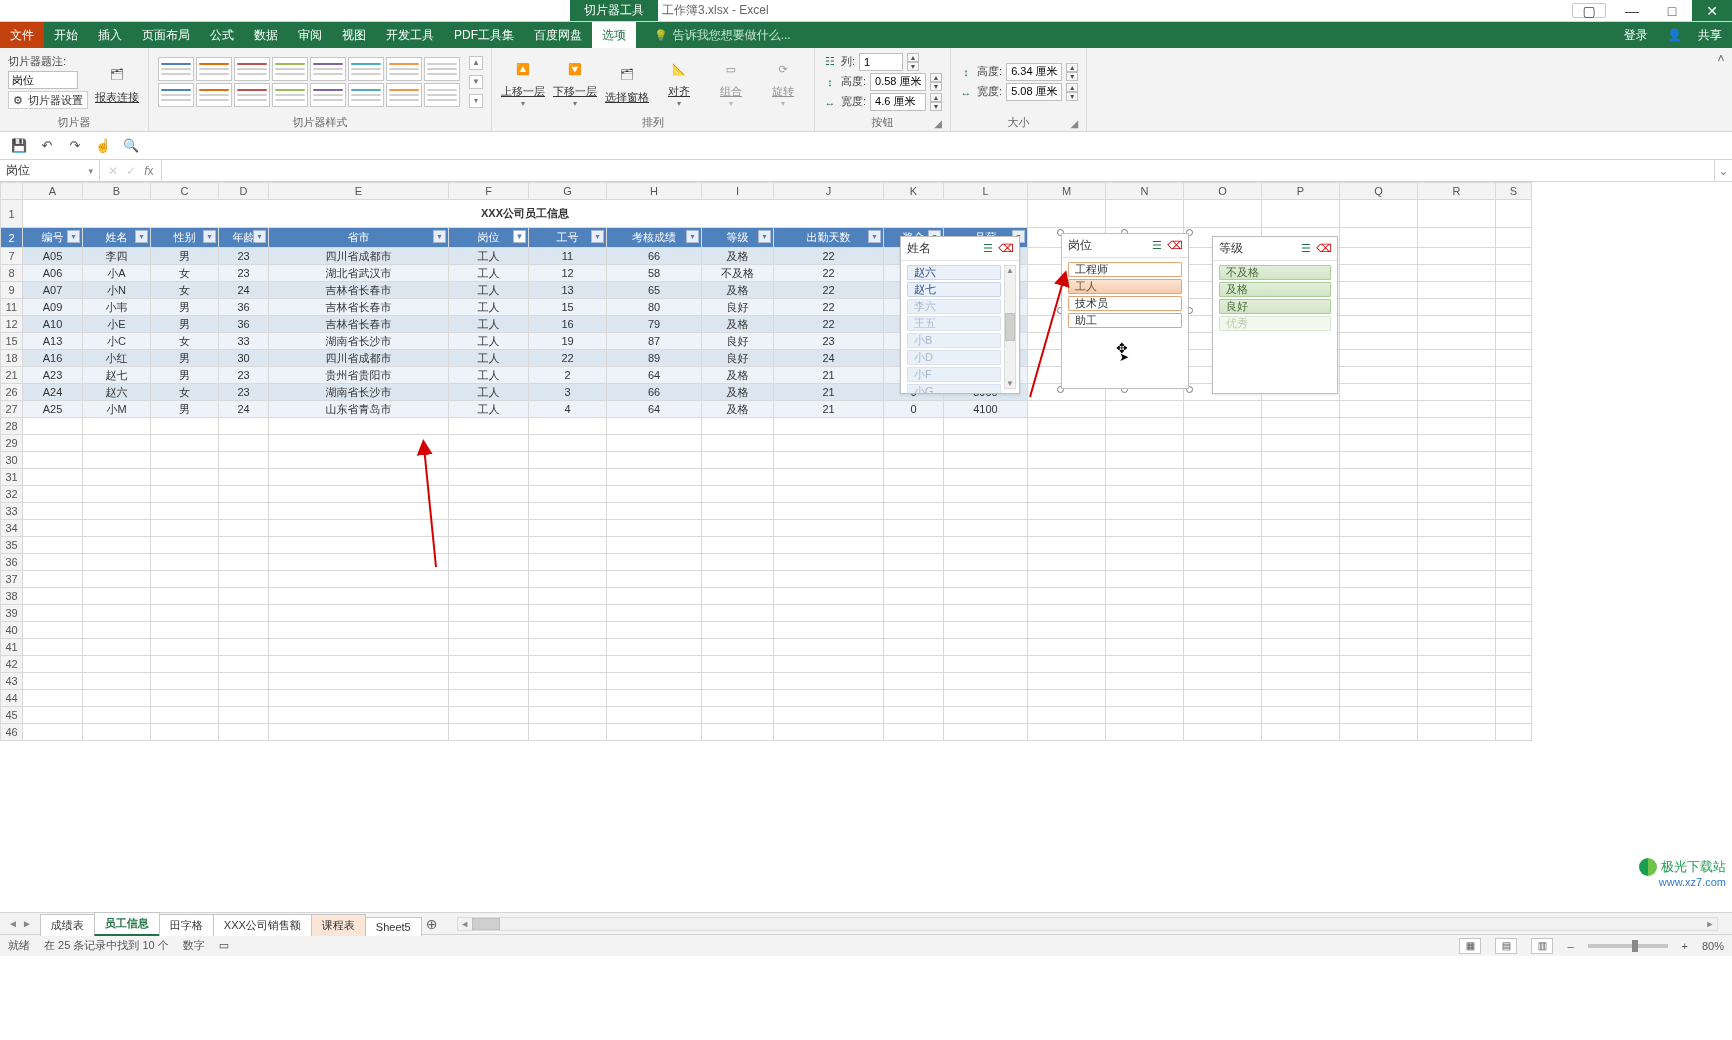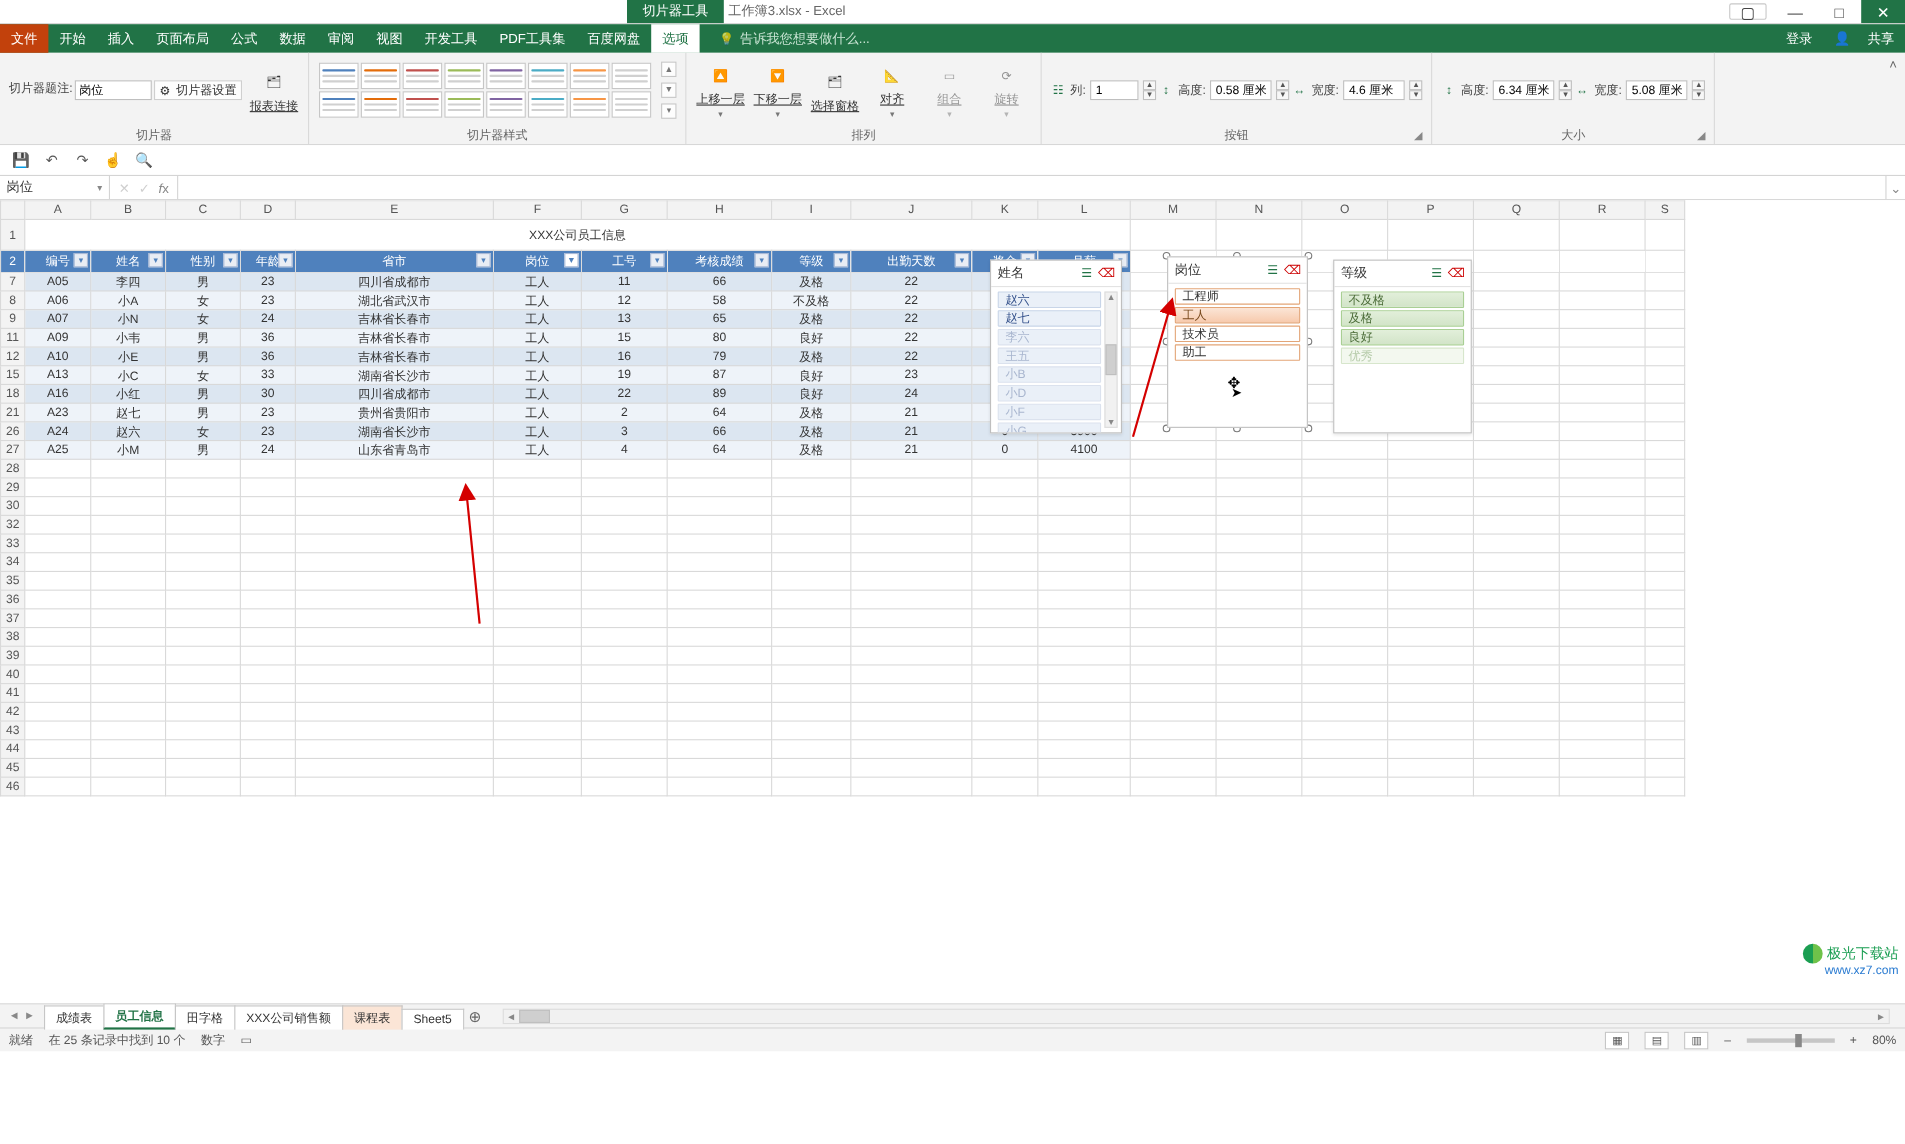--- a/index.html
+++ b/index.html
@@ -28,21 +28,21 @@
   .ribbon { background:#f3f3f3; border-bottom:1px solid #d4d4d4; display:flex; align-items:stretch; height:84px; }
   .group { border-right:1px solid #d9d9d9; display:flex; flex-direction:column; padding:2px 8px 0; }
   .group-body { flex:1; display:flex; align-items:center; gap:6px; }
   .group-label { text-align:center; font-size:11px; color:#666; padding:2px 0 1px; position:relative; }
   .group-label .launcher { position:absolute; right:0; bottom:2px; font-size:10px; color:#888; }
 
   .caption-input { width:70px; height:18px; border:1px solid #bfbfbf; font-size:11px; padding:0 3px; background:#fff; }
   .small-label { font-size:11px; color:#444; }
   .mini-btn { border:1px solid #cfcfcf; height:18px; padding:0 4px; display:flex; align-items:center; gap:3px; background:#fdfdfd; font-size:11px; }
   .mini-btn .ico { width:12px; height:12px; display:inline-block; }
-  .v-stack { display:flex; gap:2px; }
+  .v-stack { display:flex; flex-direction:column; gap:2px; }
 
   .big-btn { display:flex; flex-direction:column; align-items:center; justify-content:center; width:46px; height:62px; font-size:11px; color:#333; gap:2px; }
   .big-btn .ico { width:28px; height:28px; display:flex; align-items:center; justify-content:center; }
   .big-btn .lab { line-height:12px; text-align:left;text-decoration:underline; }
   .big-btn .drop { font-size:8px; color:#777; }
 
   .style-tile { width:36px; height:24px; border:1px solid #c6c6c6; display:flex; flex-direction:column; justify-content:space-evenly; padding:2px; margin:1px; background:#fff; }
   .style-tile .row { height:2px; background:#d0d0d0; border-radius:1px; }
   .style-tile.accent1 .row:first-child { background:#4f81bd; }
   .style-tile.accent2 .row:first-child { background:#e36c0a; }
@@ -77,21 +77,21 @@
   .grid th, .grid td { border:1px solid #d9d9d9; font-size:11px; text-align:center; height:17px; padding:0; }
   .grid th { background:#f3f3f3; color:#555; font-weight:normal; }
   .corner { width:22px; }
   .rowhdr { width:22px; background:#f3f3f3; color:#555; }
   .colA  { width:60px; } .colB { width:68px; } .colC { width:68px; } .colD { width:50px; }
   .colE  { width:180px; } .colF { width:80px; } .colG { width:78px; } .colH { width:95px; }
   .colI  { width:72px; } .colJ  { width:110px; } .colK  { width:60px; } .colL  { width:84px; }
   .colM  { width:78px; } .colN  { width:78px; } .colO  { width:78px; } .colP  { width:78px; }
   .colQ  { width:78px; } .colR  { width:78px; } .colS  { width:36px; }
 
-  .title-cell { font-size:16px; font-weight:normal; height:28px !important; }
+  .title-cell { font-size:16px; font-weight:bold; height:28px !important; }
   .tblhdr td { background:#4f81bd; color:#fff; height:20px; position:relative; }
   .tblhdr .flt { position:absolute; right:2px; top:2px; width:13px; height:13px; background:#e9edf4; border:1px solid #a8b9d6; display:flex; align-items:center; justify-content:center; font-size:8px; color:#4f81bd;}
   .tblhdr .flt.active::after { content:""; }
   .tblhdr .flt.active { background:#fff; }
   tr.bandA td { background:#dce6f1; }
   tr.bandB td { background:#eef3f9; }
   tr.bandA td:first-child, tr.bandB td:first-child { background:#f3f3f3; color:#555;}
 
   
   .slicer { position:absolute; background:#fff; border:1px solid #bfbfbf; box-shadow:0 1px 3px rgba(0,0,0,.1); display:flex; flex-direction:column; }
@@ -779,20 +779,42 @@
           <td></td>
           <td></td>
           <td></td>
           <td></td>
           <td></td>
           <td></td>
           <td></td>
           <td></td>
         </tr>
         <tr>
+          <td class="rowhdr">31</td>
+          <td></td>
+          <td></td>
+          <td></td>
+          <td></td>
+          <td></td>
+          <td></td>
+          <td></td>
+          <td></td>
+          <td></td>
+          <td></td>
+          <td></td>
+          <td></td>
+          <td></td>
+          <td></td>
+          <td></td>
+          <td></td>
+          <td></td>
+          <td></td>
+          <td></td>
+        </tr>
+        <tr>
           <td class="rowhdr">32</td>
           <td></td>
           <td></td>
           <td></td>
           <td></td>
           <td></td>
           <td></td>
           <td></td>
           <td></td>
           <td></td>

